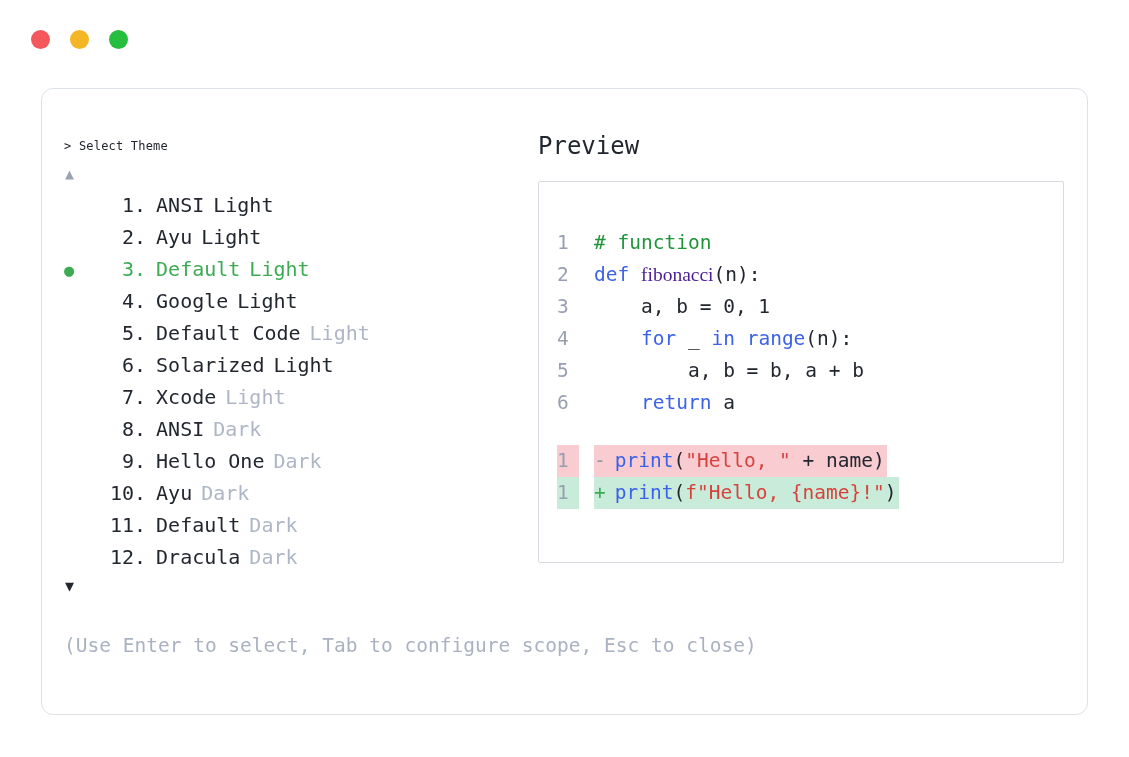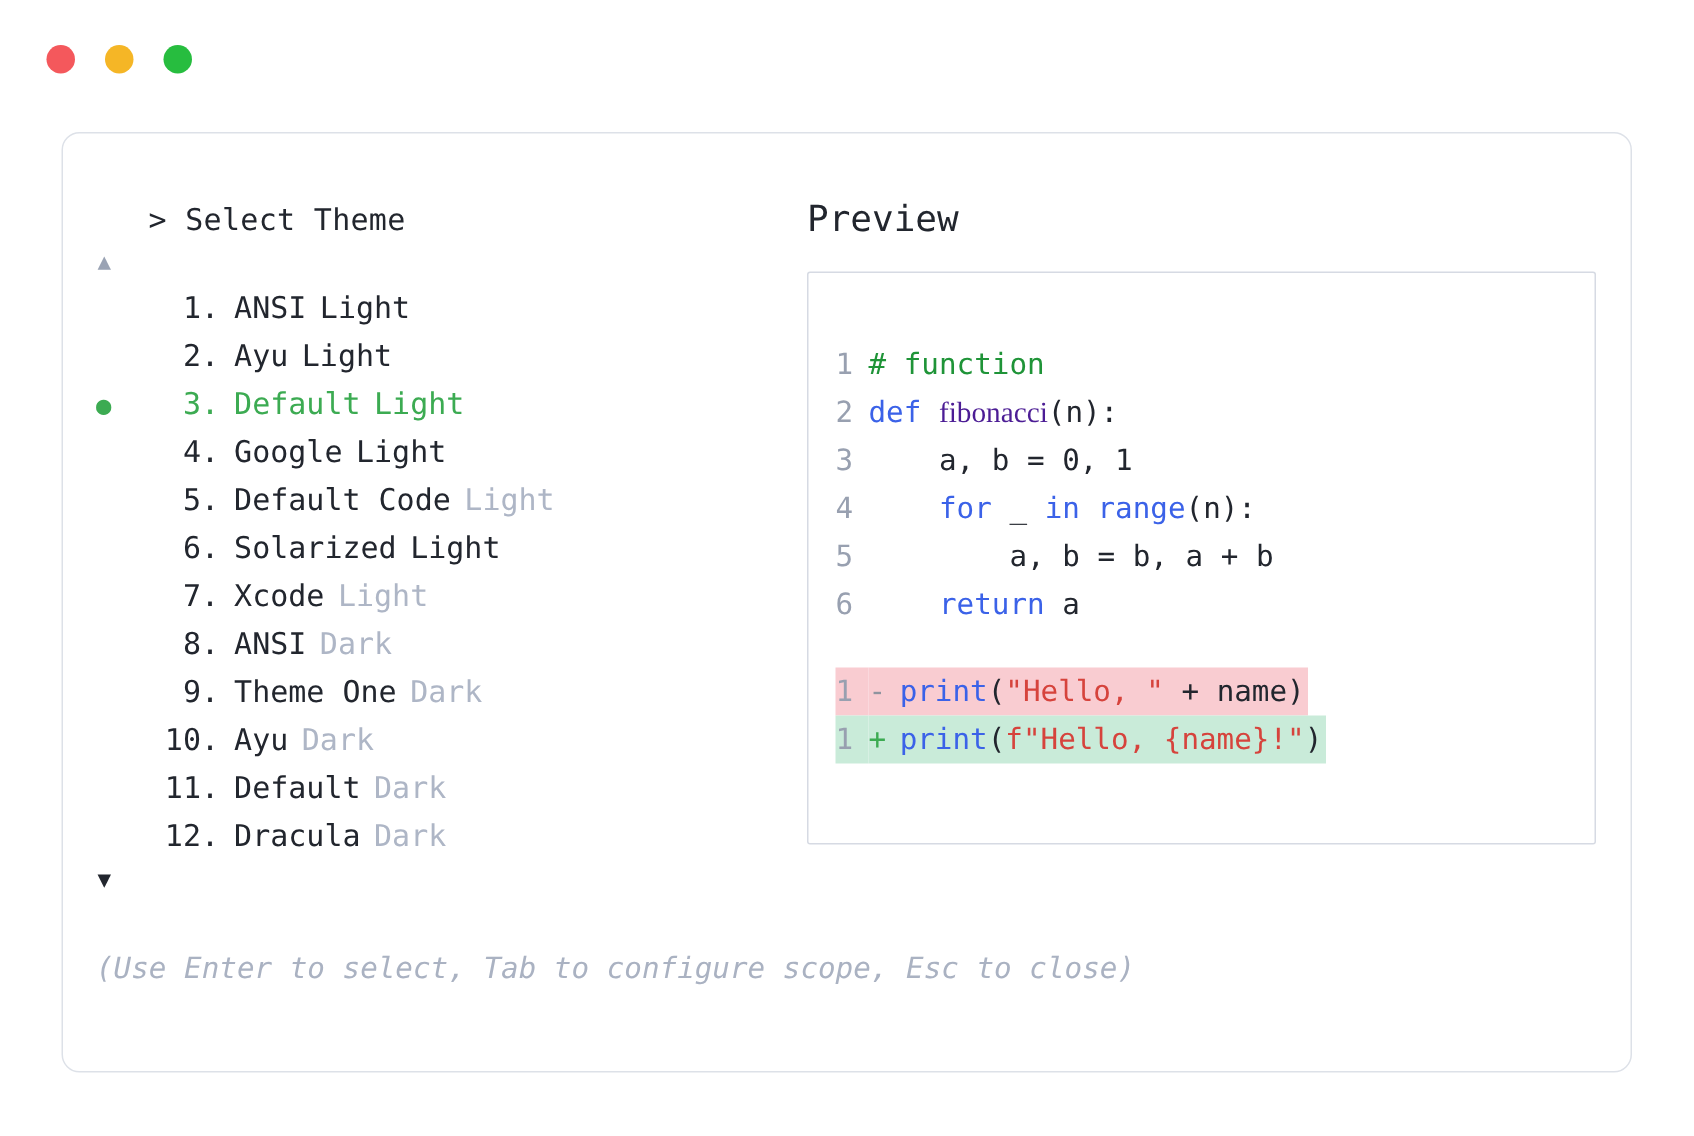--- a/index.html
+++ b/index.html
@@ -55,26 +55,25 @@
   }
 
   
   #theme-panel {
     position: absolute;
     left: 22px;
     top: 44px;
     width: 470px;
   }
   #prompt-line {
-    font-size: 20px;
+    font-size: 12px;
     line-height: 26px;
     color: #22262e;
     letter-spacing: 0.2px;
     white-space: pre;
-    margin-left: 35px;
   }
   #prompt-caret { color: #22262e; }
 
   .scroll-arrow {
     font-size: 15px;
     line-height: 22px;
     height: 22px;
     margin-left: 1px;
     user-select: none;
   }
@@ -123,21 +122,20 @@
   .theme-row.selected .row-variant.strong { color: #3cab52; }
 
   #hint-line {
     position: absolute;
     left: 22px;
     top: 544px;
     font-size: 19.5px;
     line-height: 26px;
     color: #aab2c2;
     white-space: pre;
-    font-style: italic;
   }
 
   
   #preview-panel {
     position: absolute;
     left: 496px;
     top: 44px;
     width: 528px;
   }
   #preview-title {
@@ -170,21 +168,21 @@
     white-space: pre;
   }
   .code-line.blank { height: 26px; }
   .ln {
     flex: 0 0 22px;
     width: 22px;
     text-align: left;
     color: #98a0b0;
     padding-right: 8px;
   }
-  .code-text { display: inline-block; }
+  .code-text { display: inline-block; margin-left: 15px; }
   .code-line.diff .code-text { padding-right: 2px; }
   .code-line.diff-del .code-text,
   .code-line.diff-del .ln { background: #f9ccd1; }
   .code-line.diff-add .code-text,
   .code-line.diff-add .ln { background: #c9ebd9; }
   .diff-sign {
     padding-right: 9px;
   }
   .diff-del .diff-sign { color: #8f949f; }
   .diff-add .diff-sign { color: #3cab52; }
@@ -217,21 +215,21 @@
 
       <ul id="theme-list">
           <li class="theme-row"><span class="row-bullet">●</span><span class="row-index">1</span><span class="row-dot">.</span><span class="row-name">ANSI</span><span class="row-variant strong">Light</span></li>
           <li class="theme-row"><span class="row-bullet">●</span><span class="row-index">2</span><span class="row-dot">.</span><span class="row-name">Ayu</span><span class="row-variant strong">Light</span></li>
           <li class="theme-row selected"><span class="row-bullet">●</span><span class="row-index">3</span><span class="row-dot">.</span><span class="row-name">Default</span><span class="row-variant strong">Light</span></li>
           <li class="theme-row"><span class="row-bullet">●</span><span class="row-index">4</span><span class="row-dot">.</span><span class="row-name">Google</span><span class="row-variant strong">Light</span></li>
           <li class="theme-row"><span class="row-bullet">●</span><span class="row-index">5</span><span class="row-dot">.</span><span class="row-name">Default Code</span><span class="row-variant">Light</span></li>
           <li class="theme-row"><span class="row-bullet">●</span><span class="row-index">6</span><span class="row-dot">.</span><span class="row-name">Solarized</span><span class="row-variant strong">Light</span></li>
           <li class="theme-row"><span class="row-bullet">●</span><span class="row-index">7</span><span class="row-dot">.</span><span class="row-name">Xcode</span><span class="row-variant">Light</span></li>
           <li class="theme-row"><span class="row-bullet">●</span><span class="row-index">8</span><span class="row-dot">.</span><span class="row-name">ANSI</span><span class="row-variant">Dark</span></li>
-          <li class="theme-row"><span class="row-bullet">●</span><span class="row-index">9</span><span class="row-dot">.</span><span class="row-name">Theme One</span><span class="row-variant">Dark</span></li>
+          <li class="theme-row"><span class="row-bullet">●</span><span class="row-index">9</span><span class="row-dot">.</span><span class="row-name">Hello One</span><span class="row-variant">Dark</span></li>
           <li class="theme-row"><span class="row-bullet">●</span><span class="row-index">10</span><span class="row-dot">.</span><span class="row-name">Ayu</span><span class="row-variant">Dark</span></li>
           <li class="theme-row"><span class="row-bullet">●</span><span class="row-index">11</span><span class="row-dot">.</span><span class="row-name">Default</span><span class="row-variant">Dark</span></li>
           <li class="theme-row"><span class="row-bullet">●</span><span class="row-index">12</span><span class="row-dot">.</span><span class="row-name">Dracula</span><span class="row-variant">Dark</span></li>
         </ul>
 
       <div id="scroll-down" class="scroll-arrow">▼</div>
     </div>
 
     <div id="hint-line">(Use Enter to select, Tab to configure scope, Esc to close)</div>
 

